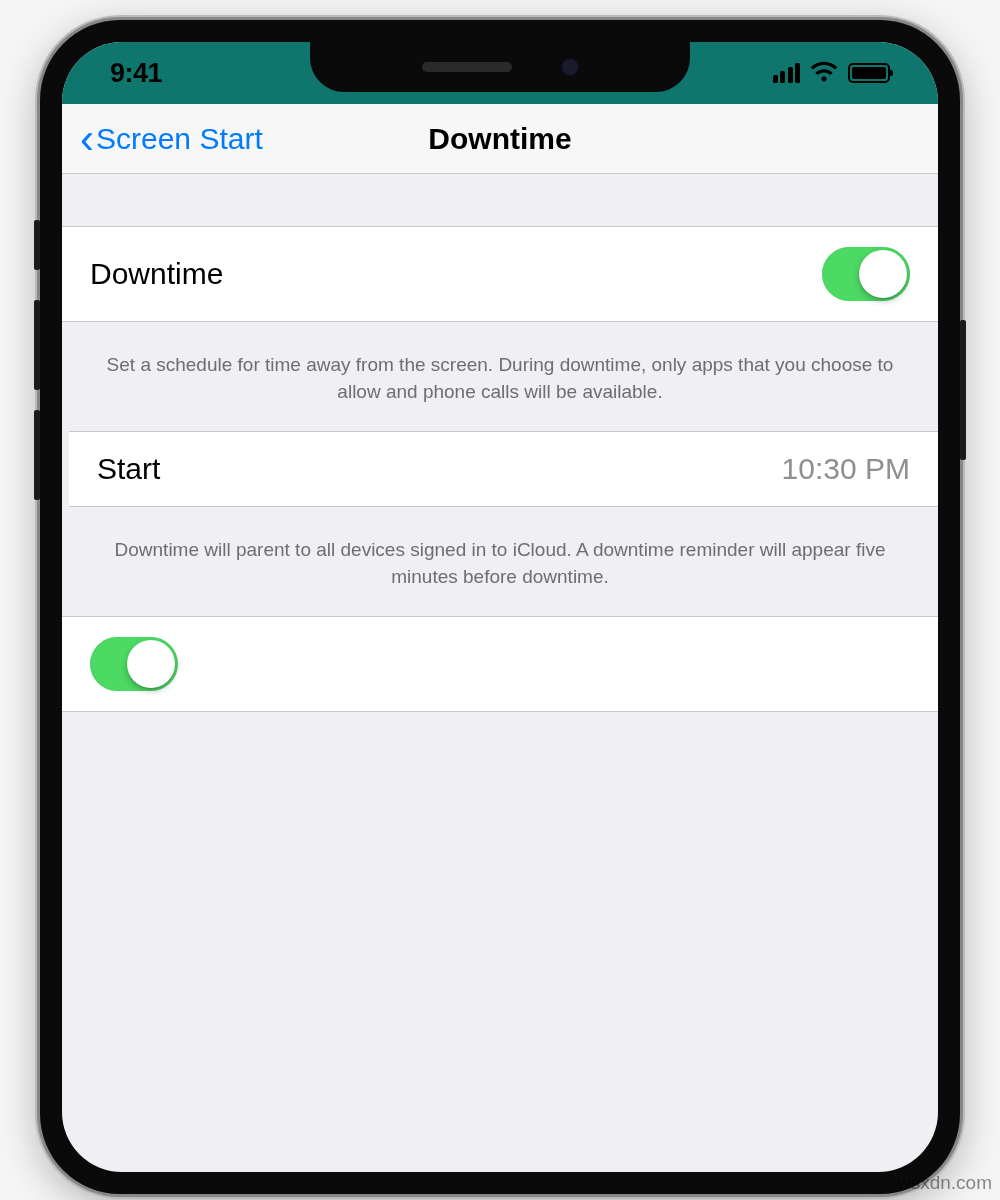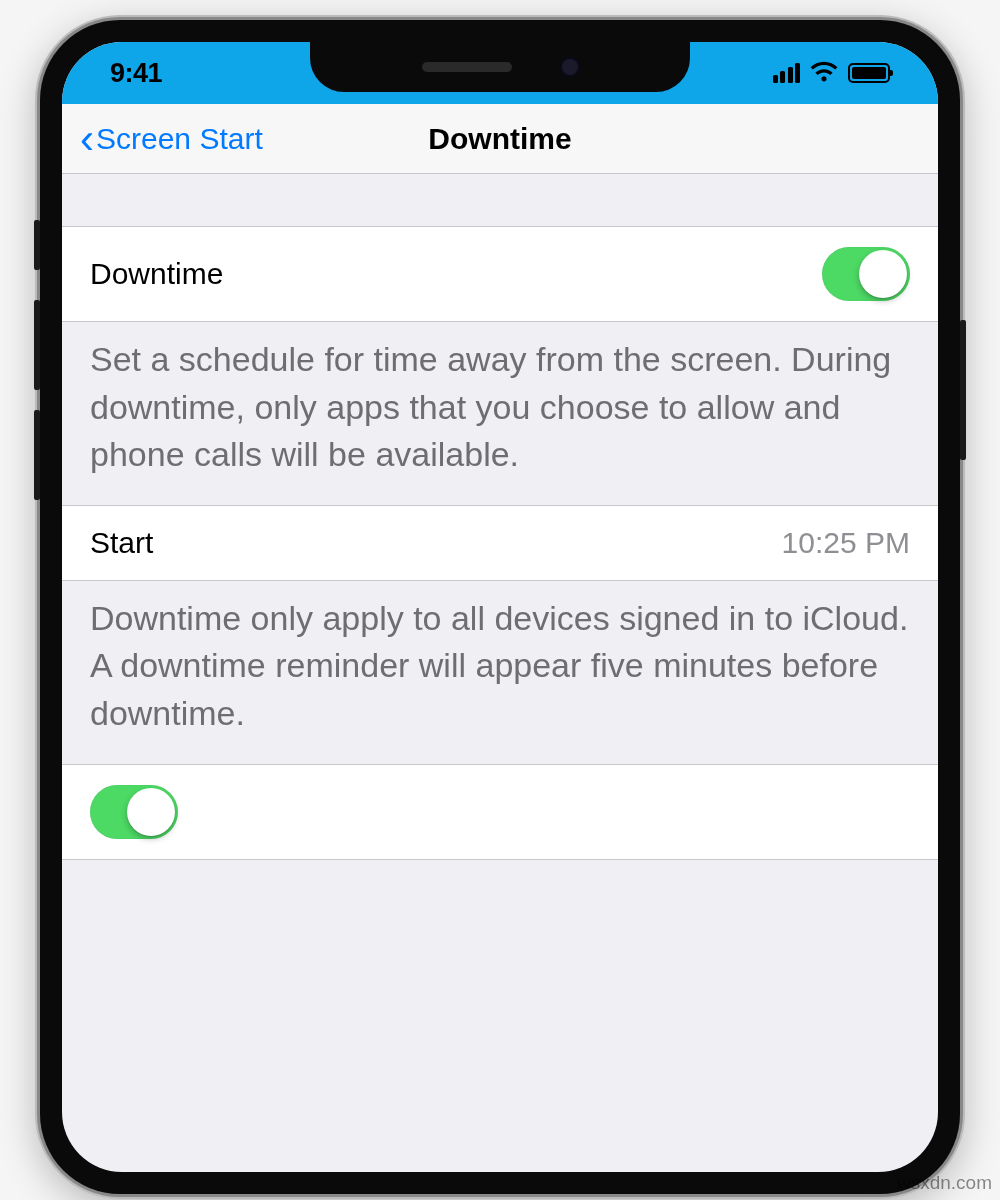--- a/index.html
+++ b/index.html
@@ -66,21 +66,21 @@
     .side-button.left1 { left: -6px; top: 200px; width: 6px; height: 50px; }
     .side-button.left2 { left: -6px; top: 280px; width: 6px; height: 90px; }
     .side-button.left3 { left: -6px; top: 390px; width: 6px; height: 90px; }
     .side-button.right1 { right: -6px; top: 300px; width: 6px; height: 140px; }
     .status-bar {
       height: 62px;
       display: flex;
       justify-content: space-between;
       align-items: center;
       padding: 0 48px;
-      background: #0ea5e9;
+      background: #0f766e;
     }
     .status-time {
       font-size: 27px;
       font-weight: 600;
       color: #000;
       letter-spacing: -0.5px;
     }
     .status-icons {
       display: flex;
       align-items: center;
@@ -171,44 +171,46 @@
     }
     .row-inset {
       background: #fff;
       border-bottom: 1px solid #c8c7cc;
       padding: 20px 28px 20px 28px;
       display: flex;
       justify-content: space-between;
       align-items: center;
       font-size: 30px;
       position: relative;
+      margin-left: 7px;
     }
     .row-inset.hairline::before {
       content: '';
       position: absolute;
       top: 0;
       left: 28px;
       right: 0;
       height: 1px;
       background: #c8c7cc;
     }
     .row-label {
       color: #000;
       font-weight: 400;
     }
     .row-value {
       color: #8e8e93;
       font-weight: 400;
     }
     .footer-text {
-      padding: 14px 28px 26px;
-      font-size: 34px;
+      padding: 30px 28px 26px;
+      font-size: 19px;
       color: #6d6d72;
       line-height: 1.4;
       background: #efeff4;
+      text-align: center;
     }
     .toggle {
       width: 88px;
       height: 54px;
       background: #4cd964;
       border-radius: 27px;
       position: relative;
       box-shadow: inset 0 0 1px rgba(0,0,0,0.2);
     }
     .toggle-knob {
@@ -281,23 +283,23 @@
     <div class="row">
       <span class="row-label">Downtime</span>
       <div class="toggle">
         <div class="toggle-knob"></div>
       </div>
     </div>
     <div class="footer-text">Set a schedule for time away from the screen. During downtime, only apps that you choose to allow and phone calls will be available.</div>
 
     <div class="row-inset group-start">
       <span class="row-label">Start</span>
-      <span class="row-value">10:25 PM</span>
-    </div>
-    <div class="footer-text">Downtime only apply to all devices signed in to iCloud. A downtime reminder will appear five minutes before downtime.</div>
+      <span class="row-value">10:30 PM</span>
+    </div>
+    <div class="footer-text">Downtime will parent to all devices signed in to iCloud. A downtime reminder will appear five minutes before downtime.</div>
 
     <div class="row">
       <div class="toggle">
         <div class="toggle-knob"></div>
       </div>
     </div>
 
   </div>
 </div>
 

